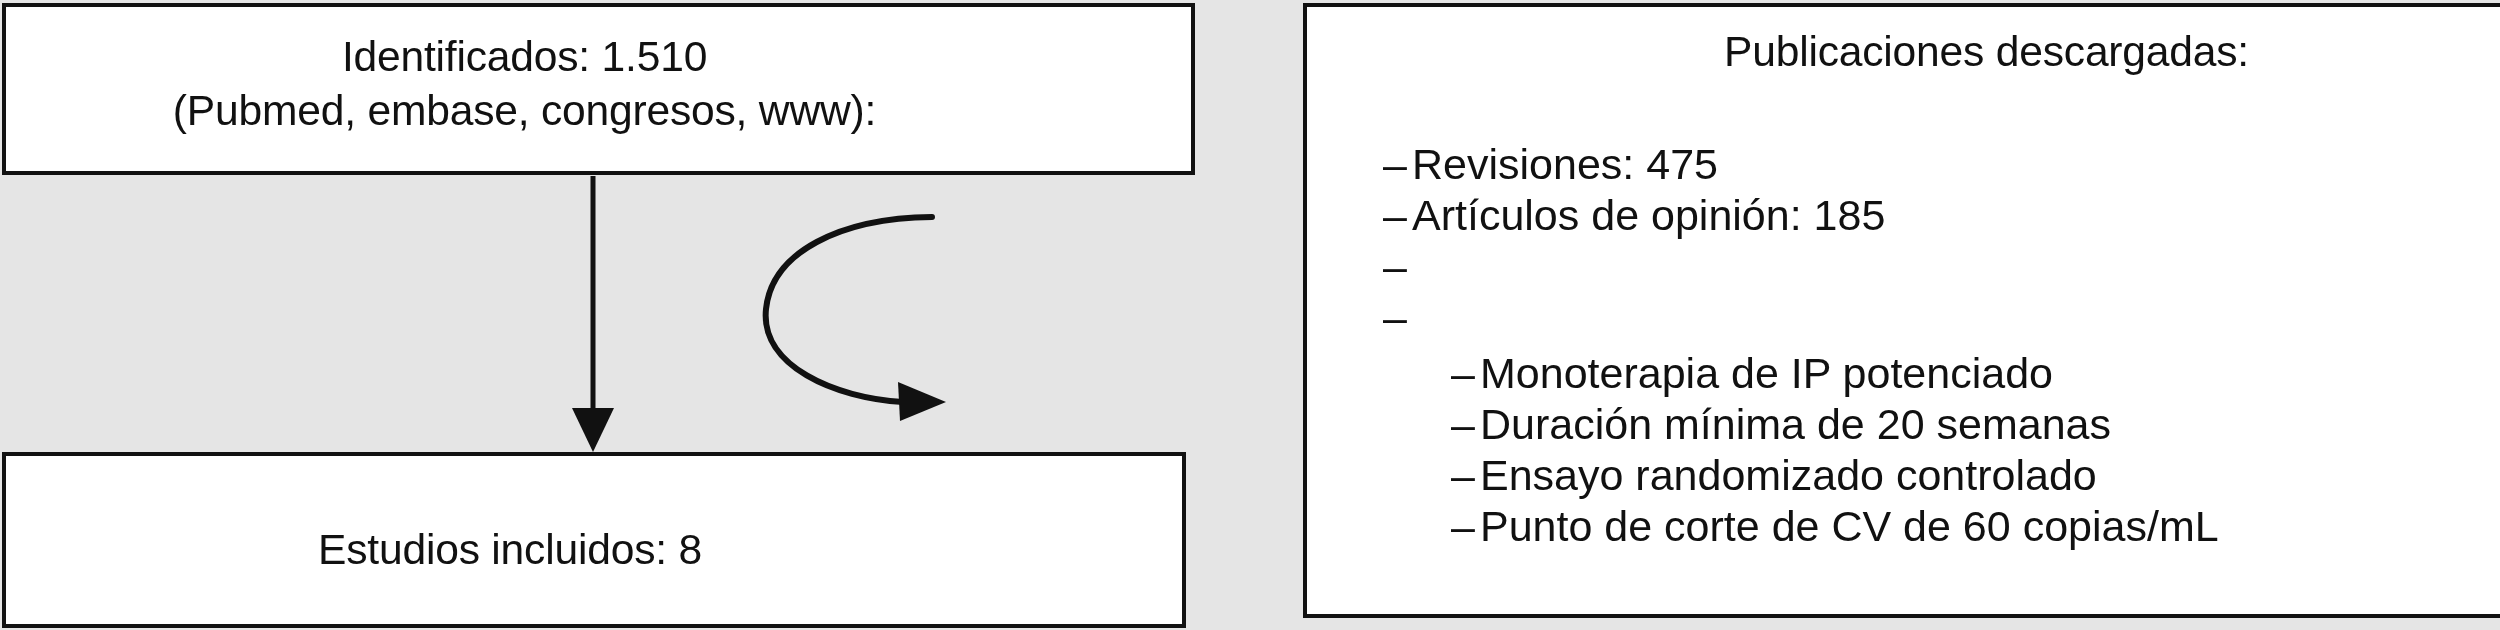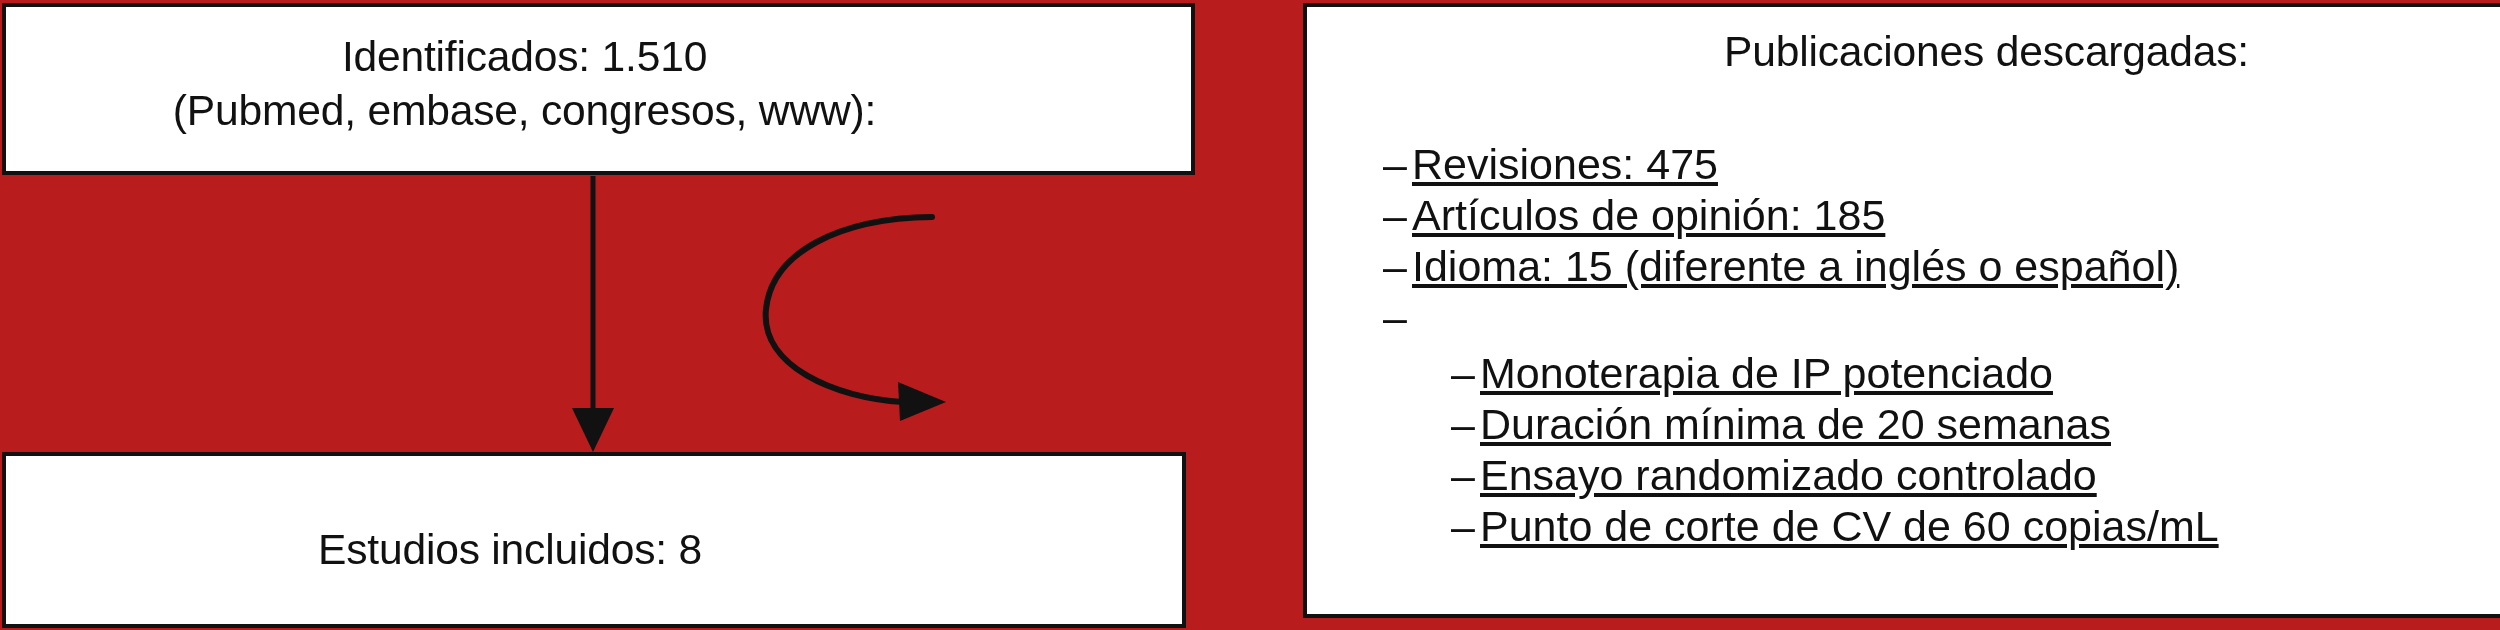--- a/index.html
+++ b/index.html
@@ -8,21 +8,21 @@
     background: #ffffff;
   }
   body {
     font-family: "Liberation Sans", sans-serif;
     color: #111111;
   }
   #canvas {
     position: relative;
     width: 2500px;
     height: 630px;
-    background: #b91c1c;
+    background: #e5e5e5;
     overflow: hidden;
   }
 
   
   .box {
     position: absolute;
     box-sizing: border-box;
     border: 4px solid #111111;
     background: #ffffff;
   }
@@ -103,21 +103,20 @@
     margin-left: 68px;
   }
   .bullet .dash {
     display: inline-block;
     width: 29px;
     flex: 0 0 29px;
     font-size: 43px;
   }
   .bullet .btext {
     display: inline-block;
-    text-decoration: underline;
   }
   .list-gap {
     height: 5px;
   }
 
   
   #arrow-layer {
     position: absolute;
     left: 0;
     top: 0;
@@ -155,21 +154,20 @@
         <span class="btext">Revisiones: 475</span>
       </div>
 
       <div class="bullet level-1">
         <span class="dash">–</span>
         <span class="btext">Artículos de opinión: 185</span>
       </div>
 
       <div class="bullet level-1">
         <span class="dash">–</span>
-        <span class="btext">Idioma: 15 (diferente a inglés o español)</span>
       </div>
 
       <div class="bullet level-1">
         <span class="dash">–</span>
       </div>
 
       <div class="list-gap"></div>
 
       <div class="bullet level-2">
         <span class="dash">–</span>

